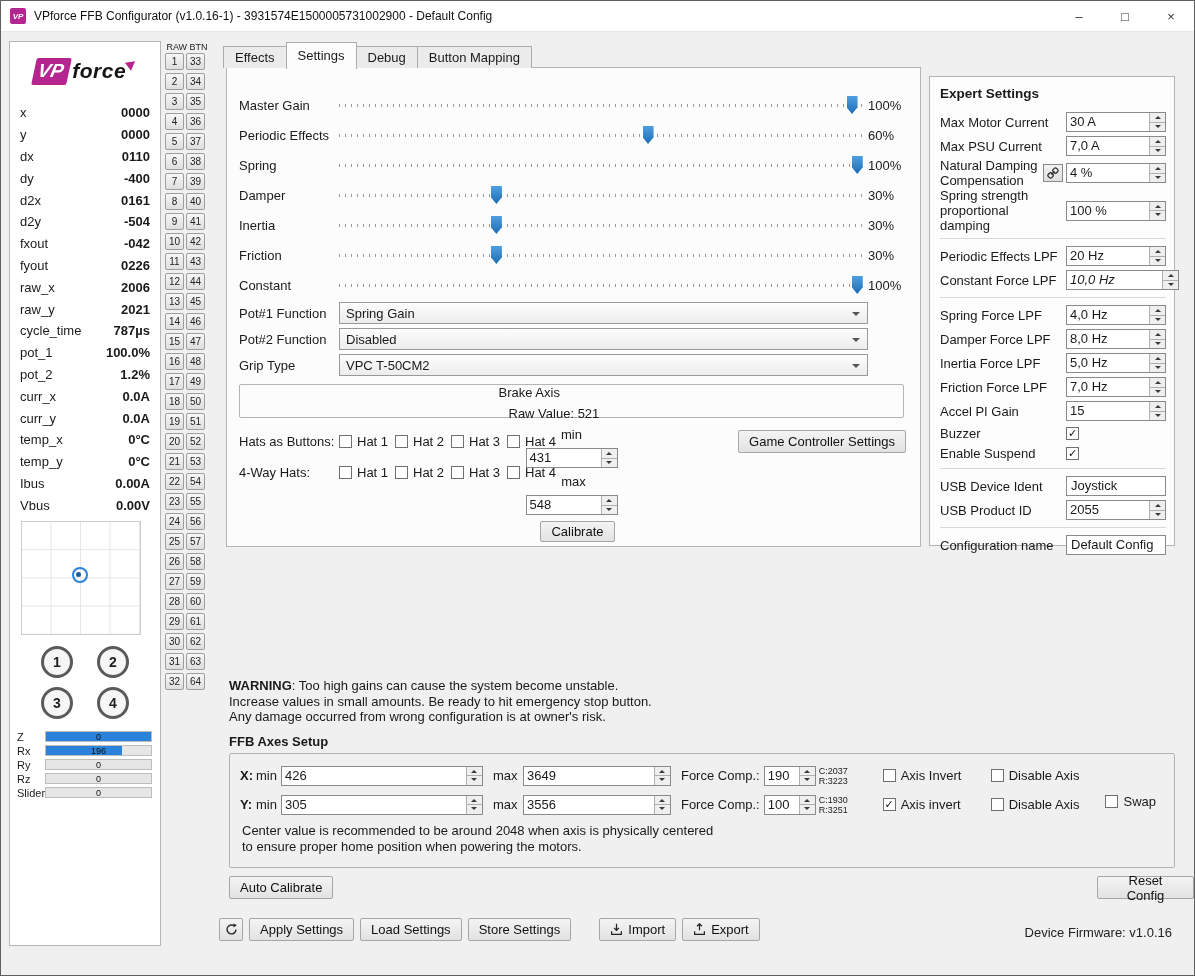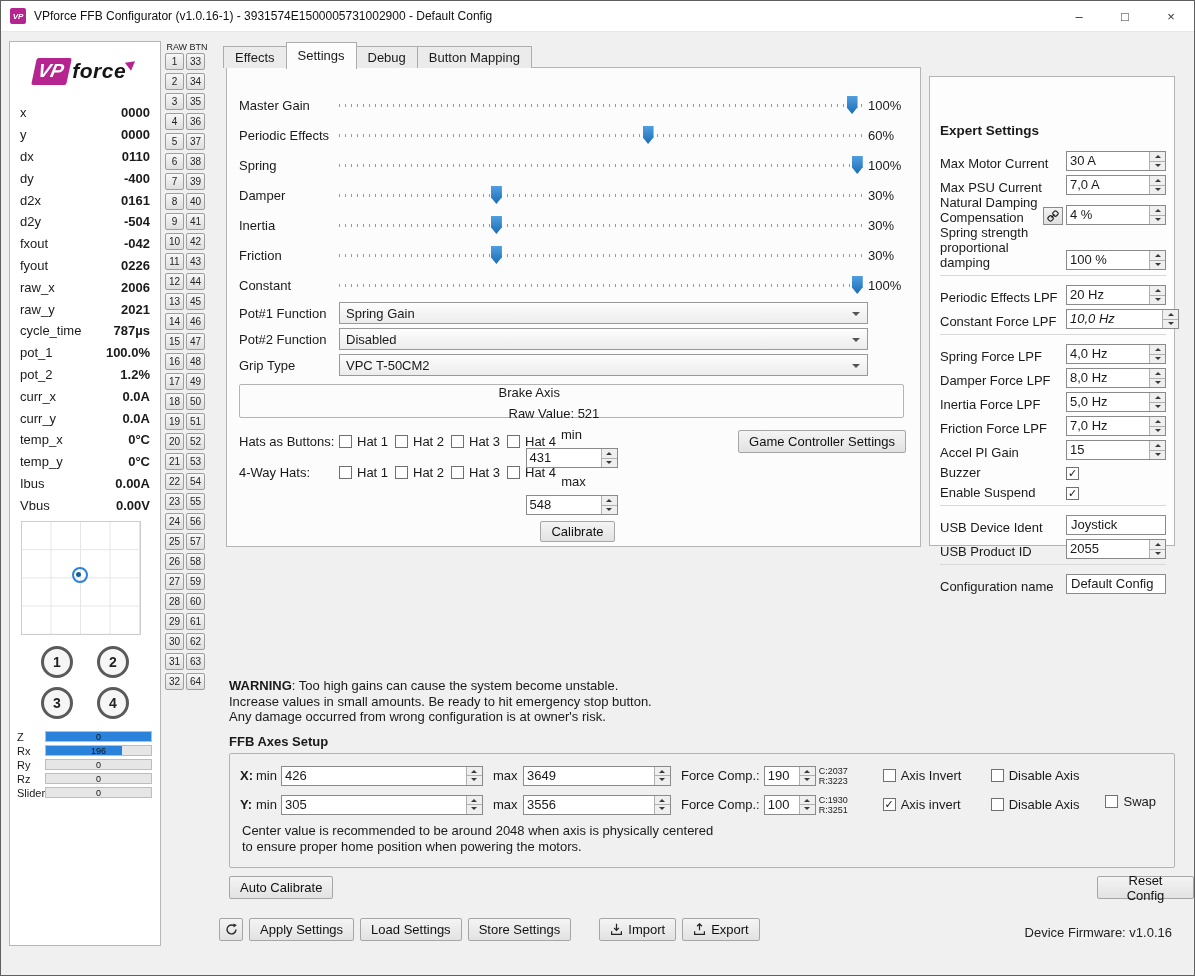--- a/index.html
+++ b/index.html
@@ -76,22 +76,22 @@
   .spin-dn{border-top:1px solid #b0b0b0;}
   .spin-up::after{content:'';width:0;height:0;border:3px solid transparent;border-bottom:3px solid #3a3a3a;transform:translateY(-1px);}
   .spin-dn::after{content:'';width:0;height:0;border:3px solid transparent;border-top:3px solid #3a3a3a;transform:translateY(1px);}
   .cb-row{display:inline-flex;align-items:center;gap:5px;font-size:13px;}
   .cb{width:13px;height:13px;border:1px solid #707070;background:#fff;box-sizing:border-box;display:inline-flex;align-items:center;justify-content:center;font-size:11px;line-height:11px;font-weight:bold;color:#111;flex-shrink:0;}
   .textfield{height:20px;border:1px solid #8a8a8a;background:#fff;font-size:13px;line-height:18px;padding:0 4px;box-sizing:border-box;width:100%;white-space:nowrap;overflow:hidden;}
   .btn{font-family:inherit;font-size:13px;background:linear-gradient(#f4f4f4,#e2e2e2);border:1px solid #a6a6a6;border-radius:2px;padding:2px 10px;height:23px;box-sizing:border-box;color:#111;display:inline-flex;align-items:center;justify-content:center;gap:5px;}
 
   
   .expert{position:absolute;left:928px;top:75px;width:246px;height:470px;background:#fdfdfd;border:1px solid #b4b4b4;box-sizing:border-box;padding:9px 8px 8px 10px;}
-  .expert-title{font-size:13.5px;font-weight:bold;margin-bottom:9px;margin-top:37px;}
-  .expert-row{display:flex;align-items:flex-end;min-height:24px;}
+  .expert-title{font-size:13.5px;font-weight:bold;margin-bottom:9px;}
+  .expert-row{display:flex;align-items:center;min-height:24px;}
   .expert-row.check{min-height:20px;}
   .expert-label{flex:1;font-size:13px;line-height:15px;padding-right:4px;}
   .link-btn{width:20px;height:18px;background:linear-gradient(#f2f2f2,#dfdfdf);border:1px solid #8a8a8a;display:flex;align-items:center;justify-content:center;padding:0;margin-right:3px;flex-shrink:0;}
   .expert-ctrl{width:100px;flex-shrink:0;display:flex;}
   .expert-sep{height:1px;background:#d8d8d8;margin:5px 0;}
 
   
   .warning{position:absolute;left:228px;top:677px;font-size:13px;line-height:15.5px;}
   .ffb-title{position:absolute;left:228px;top:733px;font-size:13px;font-weight:bold;}
   .ffb-box{position:absolute;left:228px;top:752px;width:946px;height:115px;border:1px solid #b4b4b4;border-radius:2px;box-sizing:border-box;padding:7px 10px 0 10px;}

